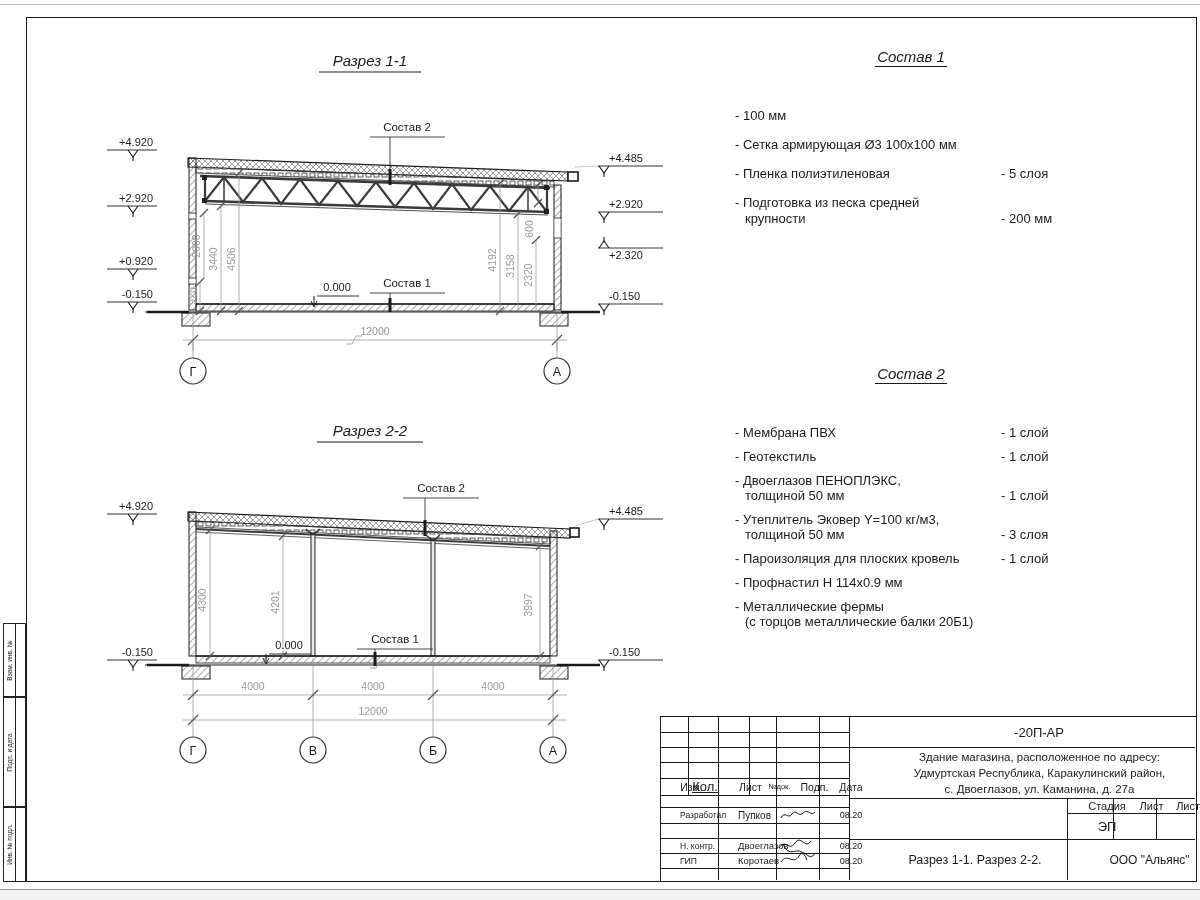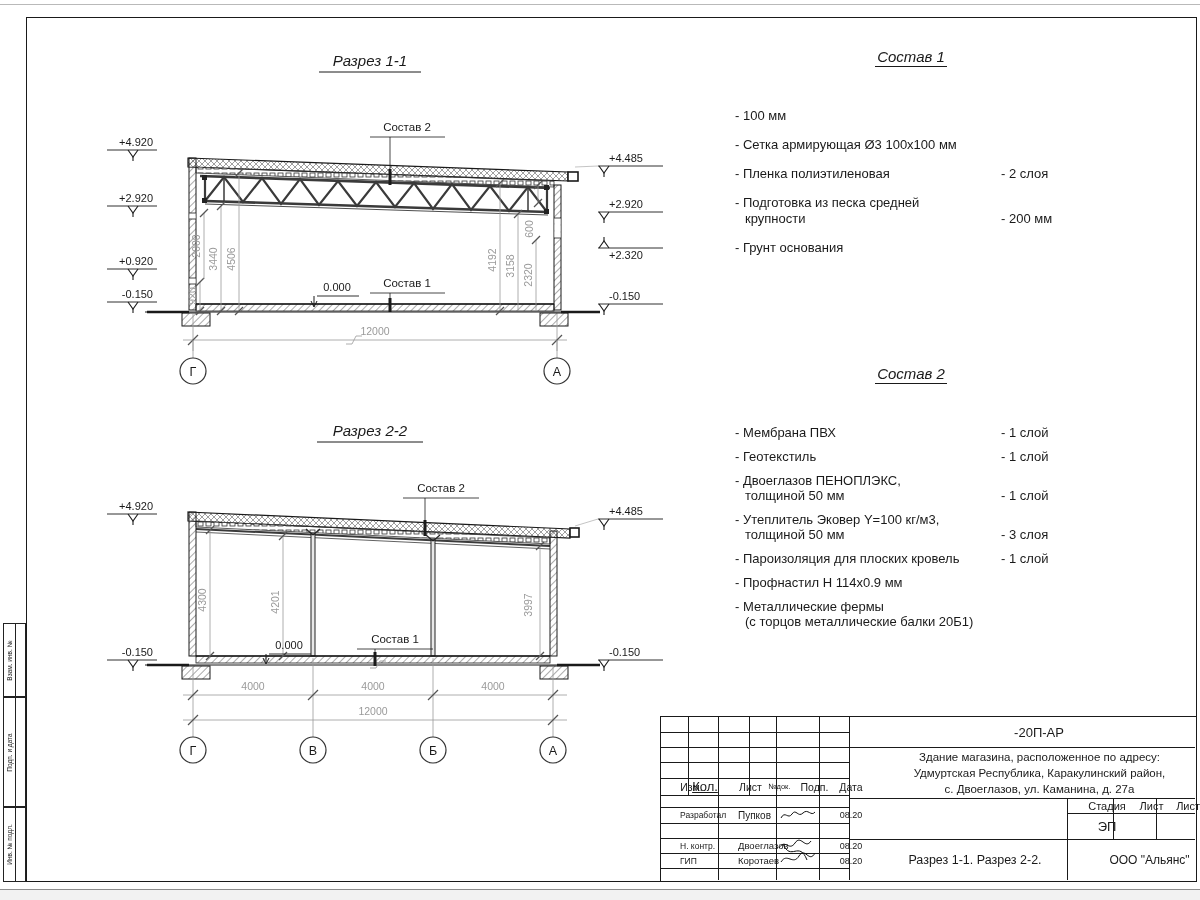--- a/index.html
+++ b/index.html
@@ -375,34 +375,28 @@
       <div class="s-item">
         <div class="s-text">
             <div>- Сетка армирующая Ø3 100х100 мм</div>
           </div>
         <div class="s-qty"></div>
       </div>
       <div class="s-item">
         <div class="s-text">
             <div>- Пленка полиэтиленовая</div>
           </div>
-        <div class="s-qty">- 2 слоя</div>
+        <div class="s-qty">- 5 слоя</div>
       </div>
       <div class="s-item">
         <div class="s-text">
             <div>- Подготовка из песка средней</div>
             <div class="l2">крупности</div>
           </div>
         <div class="s-qty">- 200 мм</div>
-      </div>
-      <div class="s-item">
-        <div class="s-text">
-            <div>- Грунт основания</div>
-          </div>
-        <div class="s-qty"></div>
       </div>
     </div>
   </div>
 
   <div class="abs sostav s2" style="left:735px;top:365px;">
     <div class="sostav-title"><span>Состав 2</span></div>
     <div class="sostav-items">
       <div class="s-item">
         <div class="s-text">
             <div>- Мембрана ПВХ</div>

